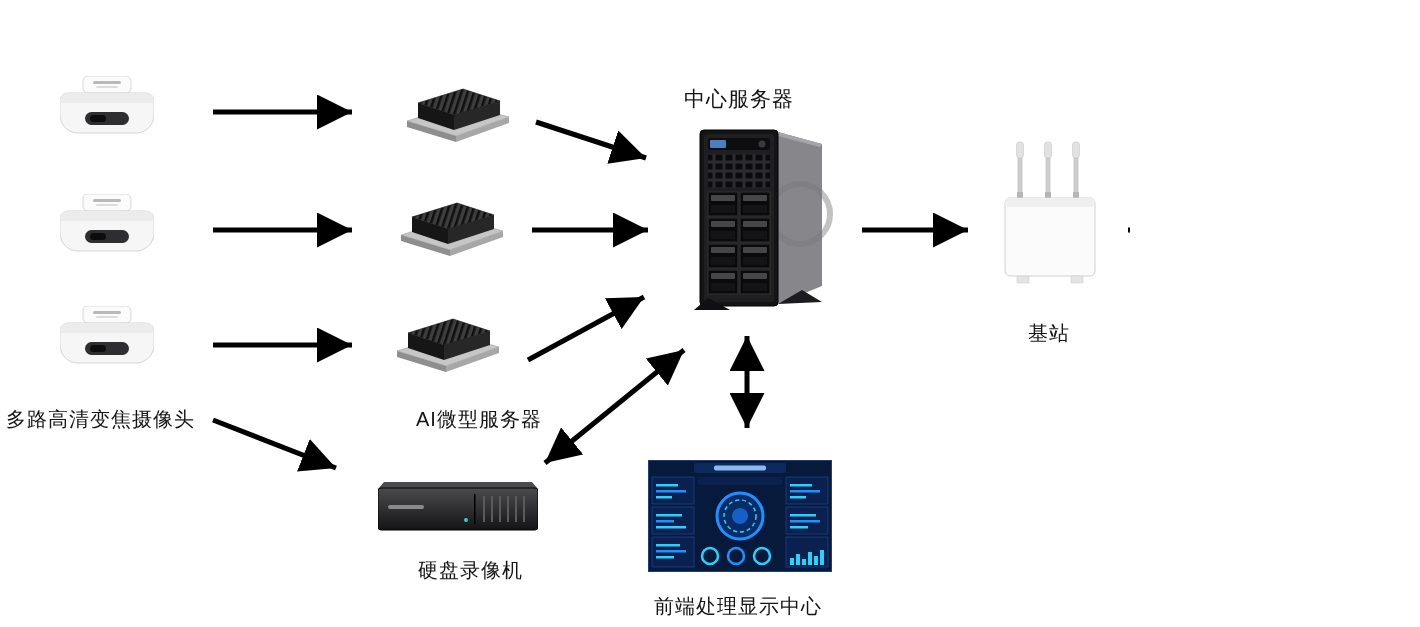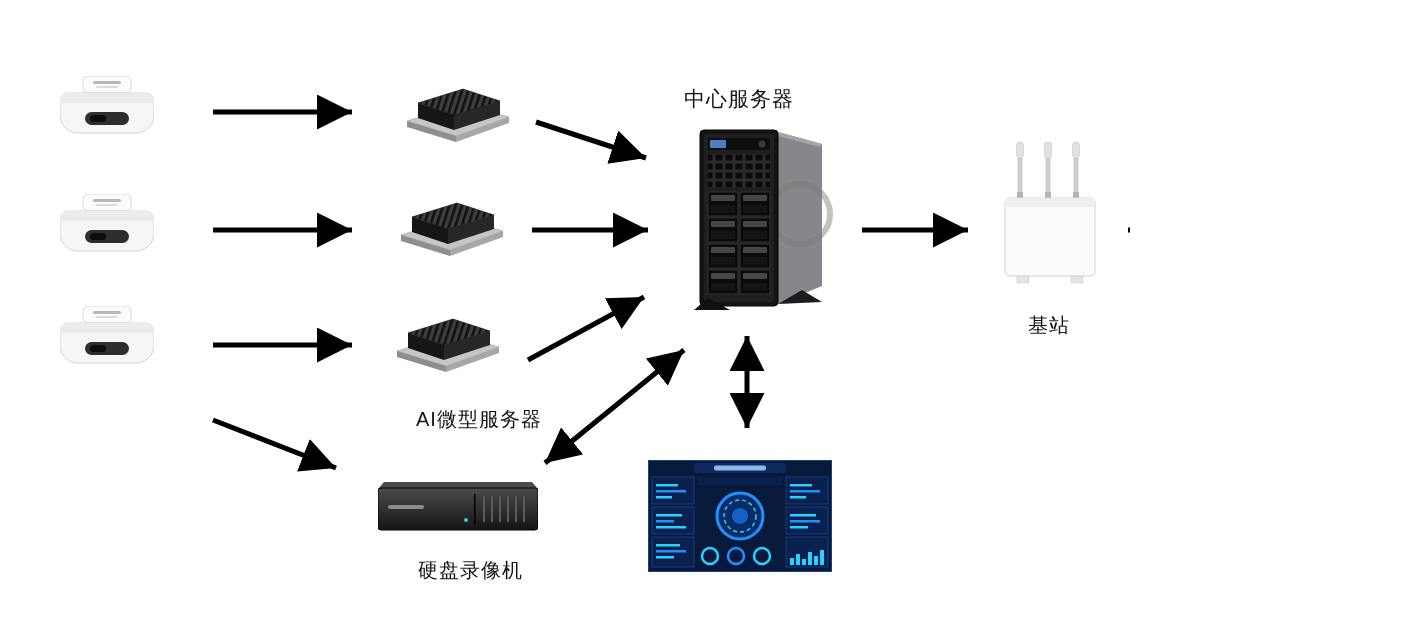--- a/index.html
+++ b/index.html
@@ -253,17 +253,19 @@
         <rect x="148" y="94" width="4" height="11"></rect>
         <rect x="154" y="99" width="4" height="6"></rect>
         <rect x="160" y="92" width="4" height="13"></rect>
         <rect x="166" y="96" width="4" height="9"></rect>
         <rect x="172" y="90" width="4" height="15"></rect>
       </g>
     </svg>
   </div>
 
   <div class="label" style="left:684px;top:85px;font-size:21px">中心服务器</div>
+  <div class="label" style="left:6px;top:406px">多路高清变焦摄像头</div>
   <div class="label" style="left:416px;top:406px">AI微型服务器</div>
-  <div class="label" style="left:1028px;top:312px">基站</div>
+  <div class="label" style="left:1028px;top:320px">基站</div>
   <div class="label" style="left:418px;top:557px">硬盘录像机</div>
+  <div class="label" style="left:654px;top:593px">前端处理显示中心</div>
 
 </div>
 
 </body></html>

